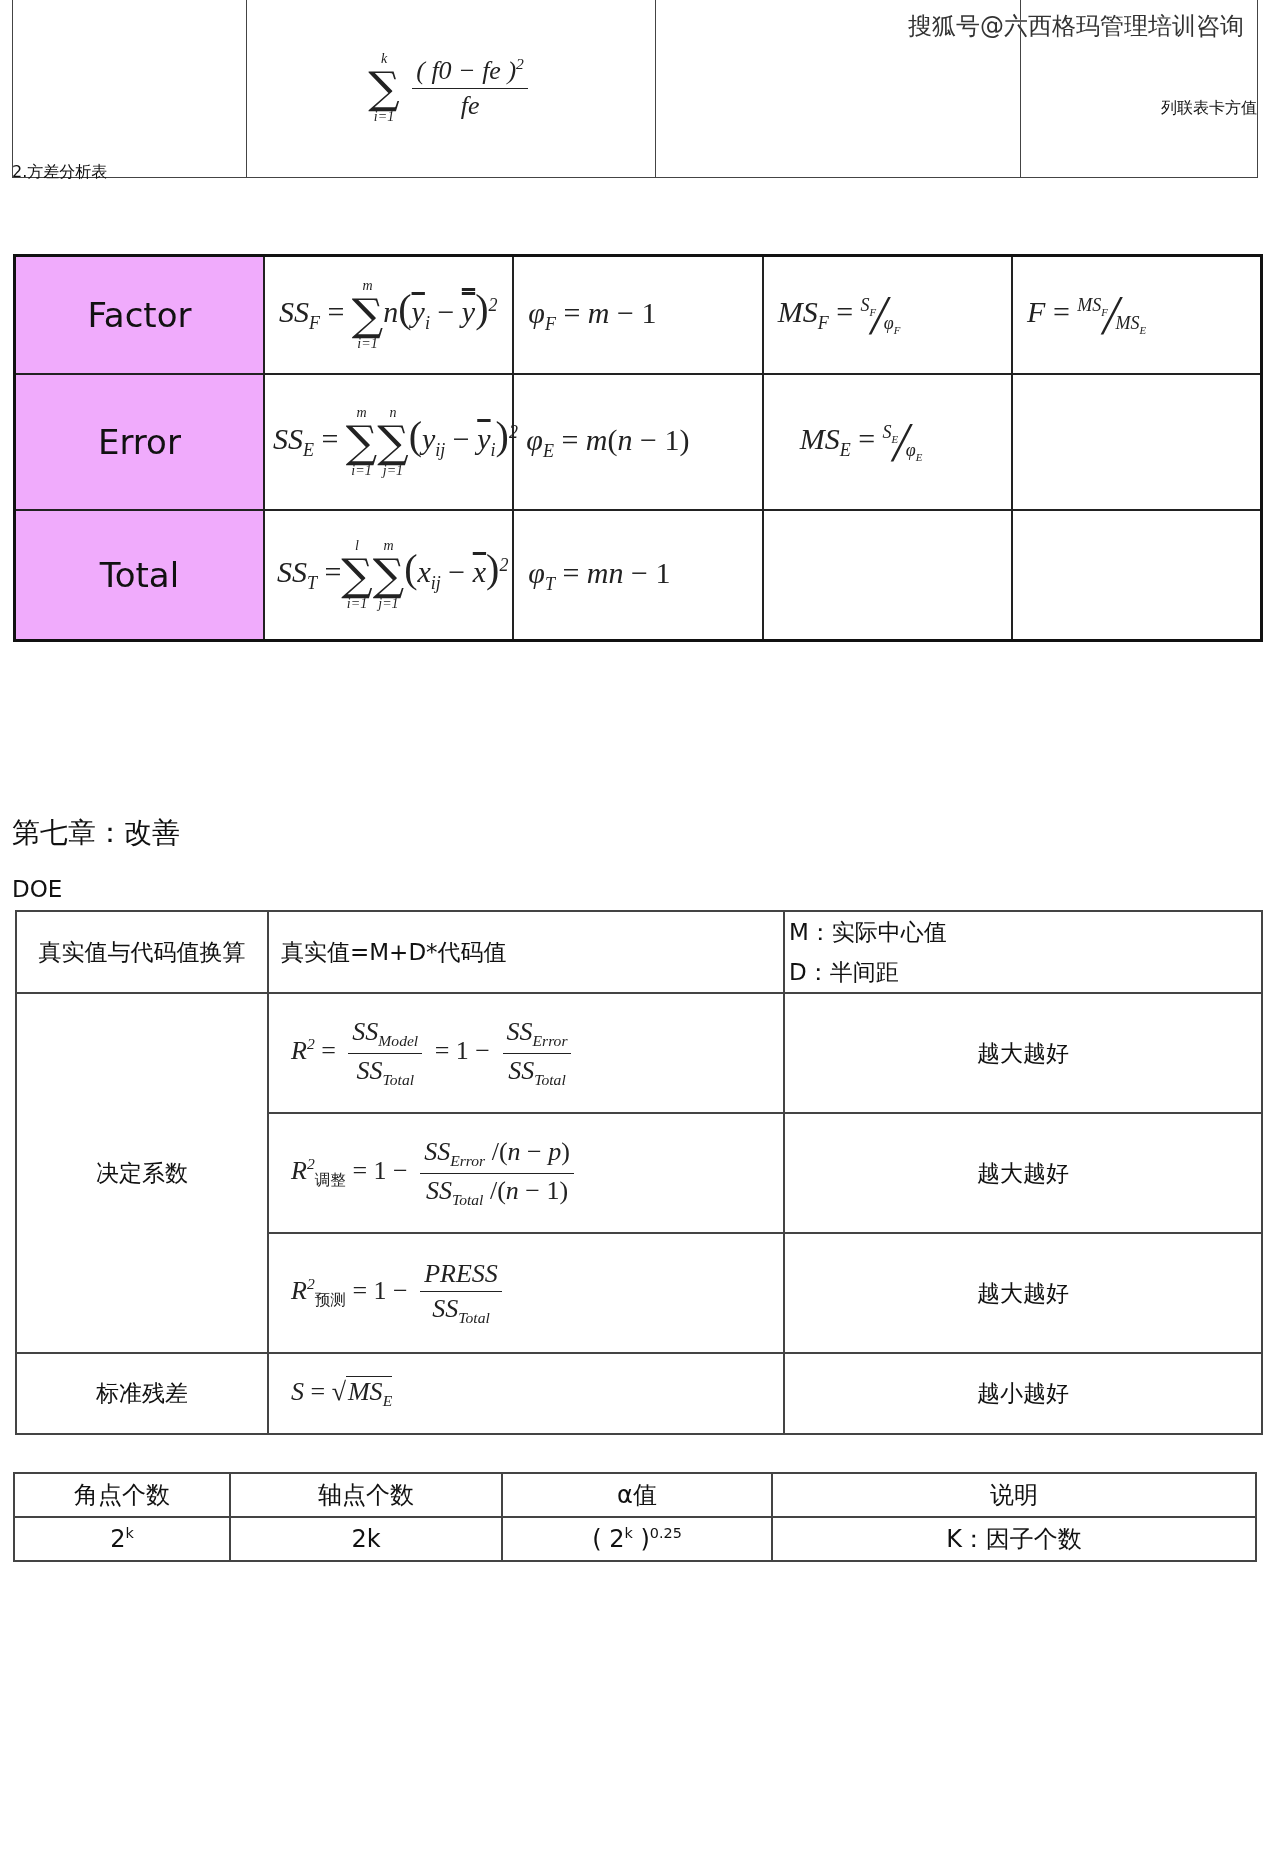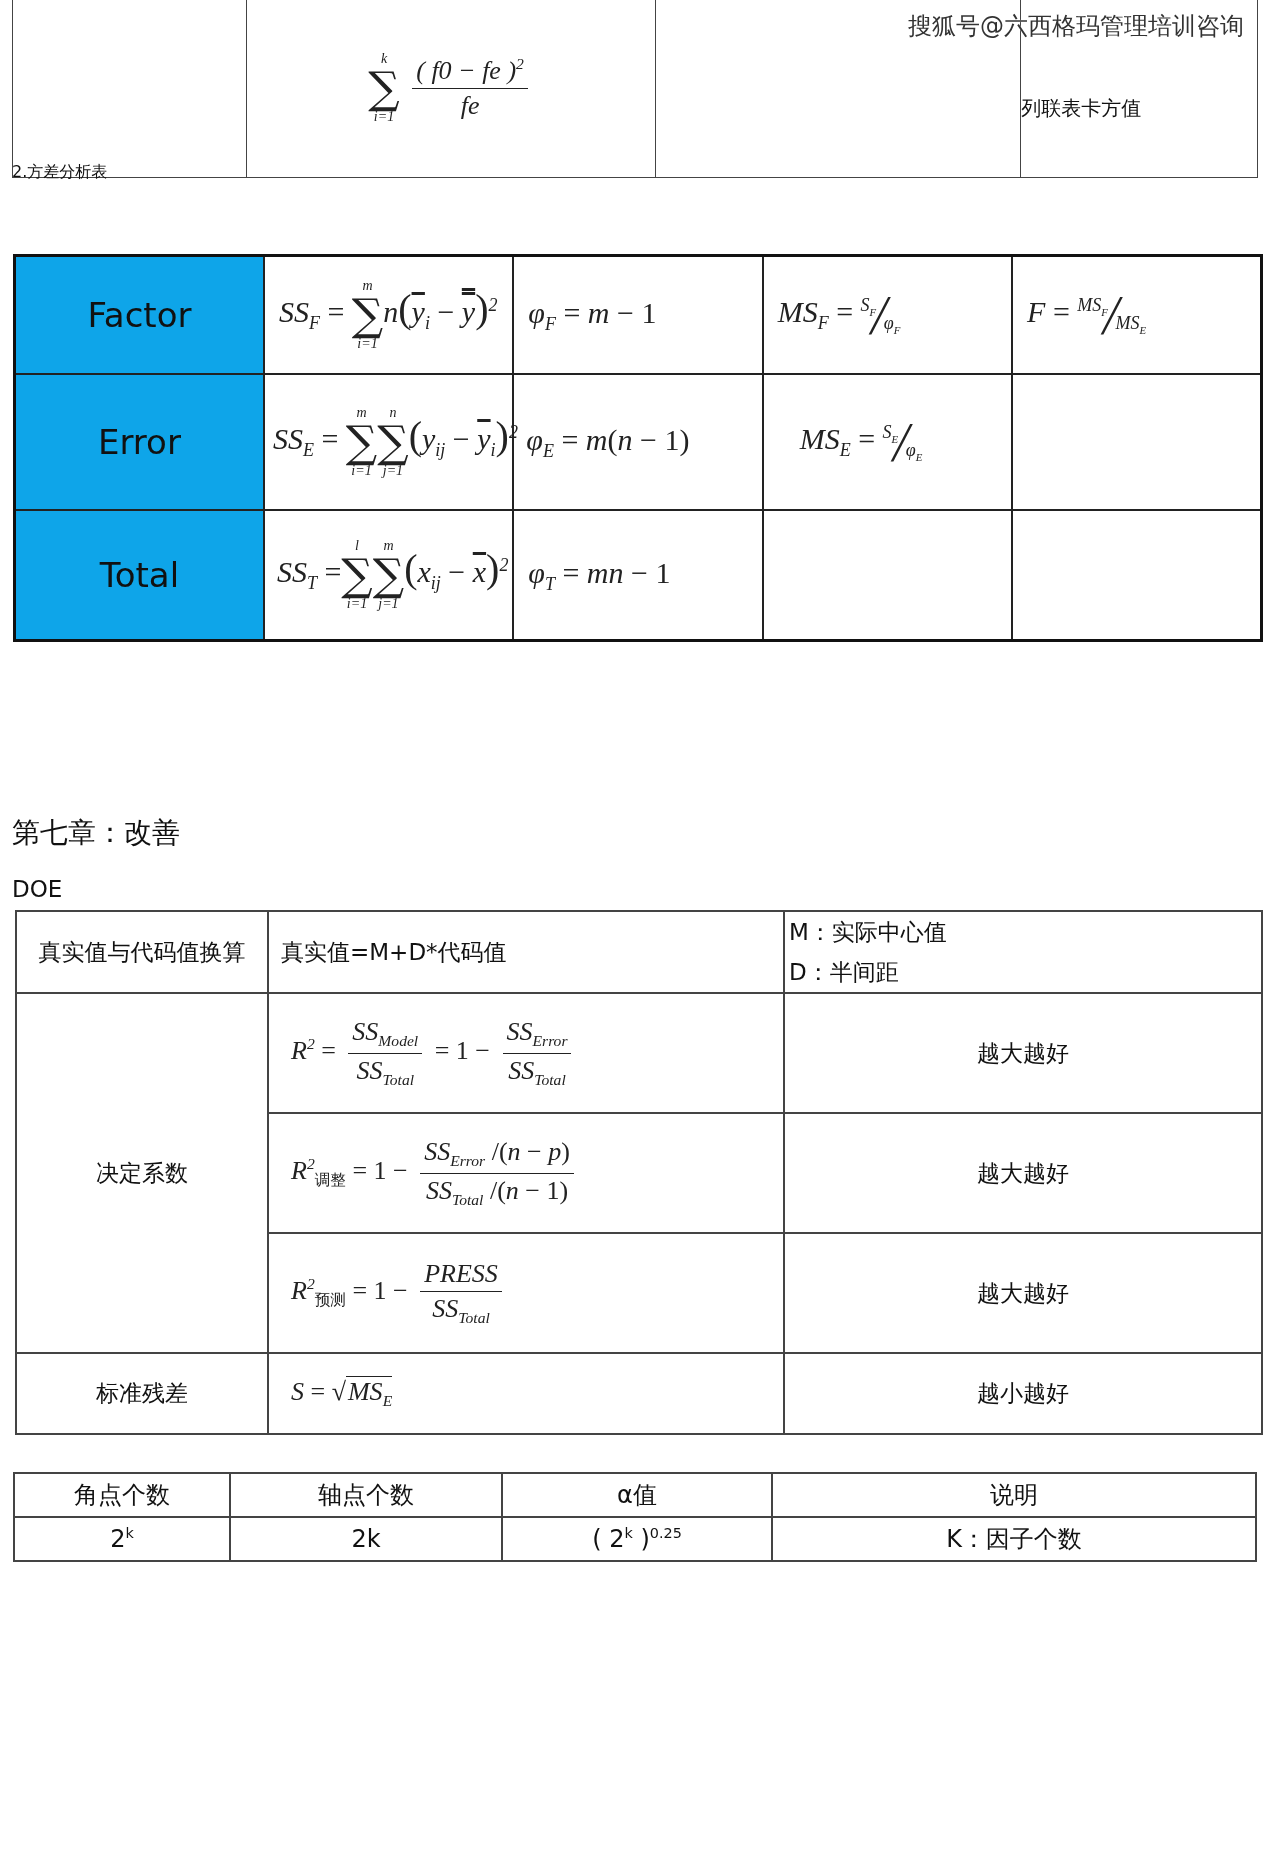--- a/index.html
+++ b/index.html
@@ -16,21 +16,21 @@
   #top-table { left: 12px; top: -2px; width: 1246px; }
   .watermark { position: absolute; left: 908px; top: 10px; font-size: 24px; color: #333;
                text-shadow: 0 0 1px #fff; white-space: nowrap; }
 
   .heading { position: absolute; font-size: 25px; color: #111; }
 
   
   #anova { left: 13px; top: 254px; width: 1250px; border: 3.5px solid #111; }
   #anova td { border: 2px solid #222; }
   #anova .hdr { background: #ffff66; height: 128px; text-align: center; font-size: 25px; line-height: 34px; }
-  #anova .rowlab { background: #0ea5e9; text-align: center; font-size: 34px; color: #111; }
+  #anova .rowlab { background: #f0abfc; text-align: center; font-size: 34px; color: #111; }
   #anova .r1 td { height: 116px; }
   #anova .r2 td { height: 134px; }
   #anova .r3 td { height: 128px; }
   #anova .f { font-size: 30px; padding-left: 14px; white-space: nowrap; }
 
   
   #doe { left: 15px; top: 910px; width: 1248px; }
   #doe td { border: 2px solid #444; font-size: 23px; }
   #doe .c1 { text-align: center; }
   #doe .c3 { text-align: center; }
@@ -64,21 +64,21 @@
               <span class="s">∑</span>
               <span class="lim">i=1</span>
             </span>
         <span class="frac">
           <span class="num"><span>( f0 − fe )</span><sup>2</sup></span>
           <span class="den">fe</span>
         </span>
       </span>
     </td>
     <td style="width:306px"></td>
-    <td style="width:198px; text-align:left; padding-top:40px; font-size:20px">列联表卡方值</td>
+    <td style="width:198px; text-align:right; padding-top:40px; font-size:16px">列联表卡方值</td>
   </tr>
 </tbody>
   </table>
 <div class="watermark">搜狐号@六西格玛管理培训咨询</div>
 
 <div class="heading" style="left:12px; top:162px; font-size:16px">2.方差分析表</div>
 
 <table id="anova">
   <tbody>
 

